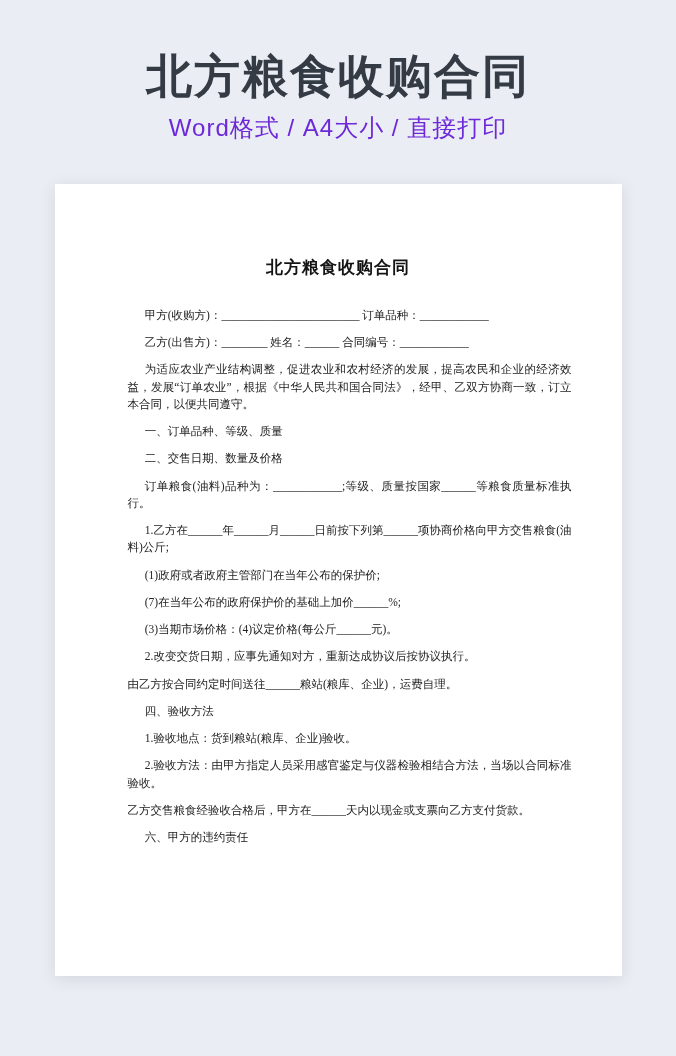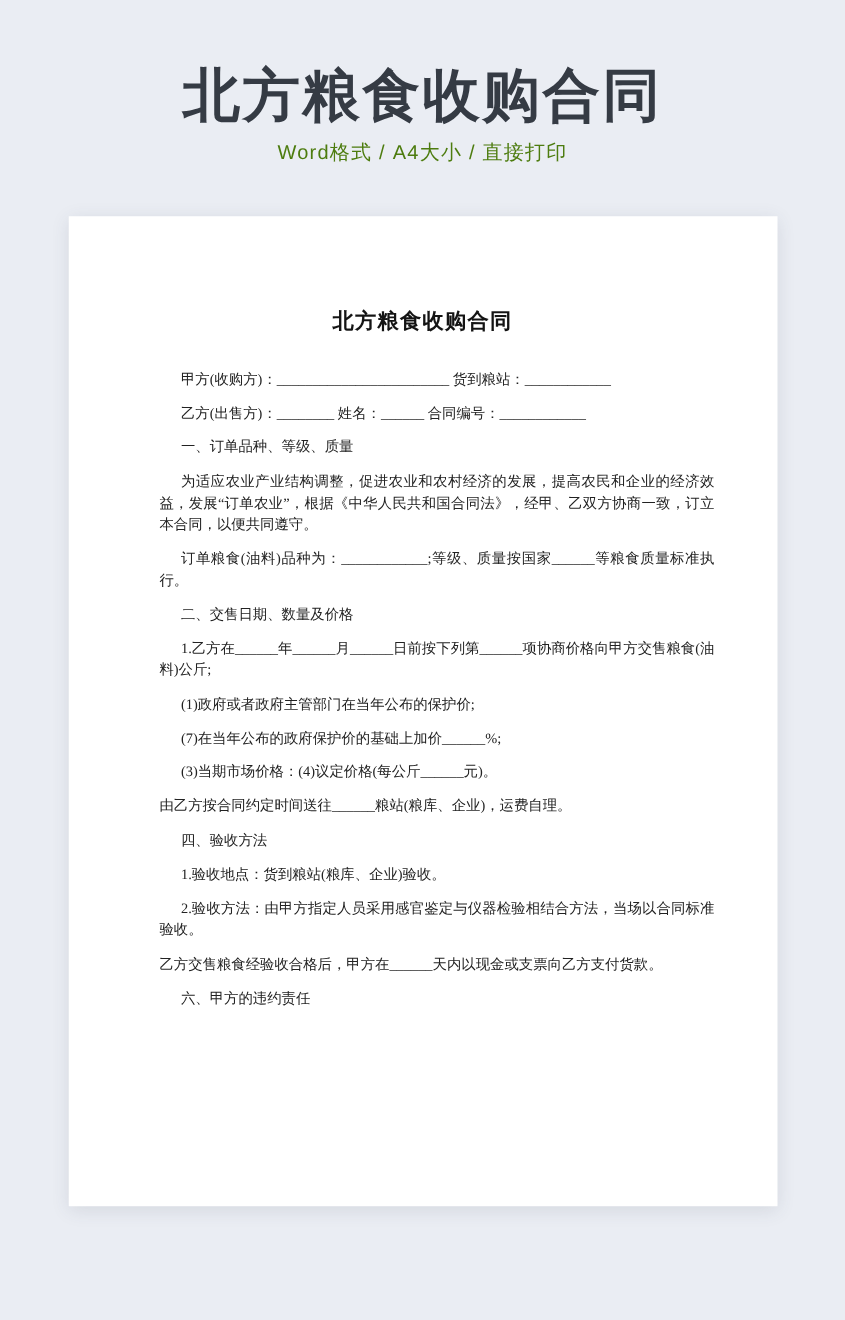--- a/index.html
+++ b/index.html
@@ -21,22 +21,22 @@
     margin: 0;
     font-size: 46px;
     line-height: 1.15;
     font-weight: 700;
     color: #353b44;
     letter-spacing: 2px;
     font-family: "Liberation Sans", sans-serif;
   }
   .header-subtitle {
     margin: 9px 0 0 0;
-    font-size: 16px;
-    color: #4d7c0f;
+    font-size: 24px;
+    color: #6d28d9;
     letter-spacing: 1px;
   }
   .doc-page {
     width: 567px;
     height: 792px;
     margin: 40px auto 0 auto;
     background: #ffffff;
     box-shadow: 0 3px 14px rgba(60, 70, 90, 0.13);
     box-sizing: border-box;
     padding: 72px 50px 0 73px;
@@ -70,30 +70,31 @@
 <body>
 
 <div class="header">
   <h1 class="header-title">北方粮食收购合同</h1>
   <p class="header-subtitle">Word格式 / A4大小 / 直接打印</p>
 </div>
 
 <div class="doc-page">
   <h2 class="doc-title">北方粮食收购合同</h2>
   <div class="doc-body">
-      <p class="indent">甲方(收购方)：________________________ 货到粮站：____________</p>
+      <p class="indent">甲方(收购方)：________________________ 订单品种：____________</p>
       <p class="indent">乙方(出售方)：________ 姓名：______ 合同编号：____________</p>
+      <p class="indent">为适应农业产业结构调整，促进农业和农村经济的发展，提高农民和企业的经济效益，发展“订单农业”，根据《中华人民共和国合同法》，经甲、乙双方协商一致，订立本合同，以便共同遵守。</p>
       <p class="indent">一、订单品种、等级、质量</p>
-      <p class="indent">为适应农业产业结构调整，促进农业和农村经济的发展，提高农民和企业的经济效益，发展“订单农业”，根据《中华人民共和国合同法》，经甲、乙双方协商一致，订立本合同，以便共同遵守。</p>
+      <p class="indent">二、交售日期、数量及价格</p>
       <p class="indent">订单粮食(油料)品种为：____________;等级、质量按国家______等粮食质量标准执行。</p>
-      <p class="indent">二、交售日期、数量及价格</p>
       <p class="indent">1.乙方在______年______月______日前按下列第______项协商价格向甲方交售粮食(油料)公斤;</p>
       <p class="indent">(1)政府或者政府主管部门在当年公布的保护价;</p>
       <p class="indent">(7)在当年公布的政府保护价的基础上加价______%;</p>
       <p class="indent">(3)当期市场价格：(4)议定价格(每公斤______元)。</p>
+      <p class="indent">2.改变交货日期，应事先通知对方，重新达成协议后按协议执行。</p>
       <p>由乙方按合同约定时间送往______粮站(粮库、企业)，运费自理。</p>
       <p class="indent">四、验收方法</p>
       <p class="indent">1.验收地点：货到粮站(粮库、企业)验收。</p>
       <p class="indent">2.验收方法：由甲方指定人员采用感官鉴定与仪器检验相结合方法，当场以合同标准验收。</p>
       <p>乙方交售粮食经验收合格后，甲方在______天内以现金或支票向乙方支付货款。</p>
       <p class="indent">六、甲方的违约责任</p>
     </div>
 </div>
 
 </body></html>

